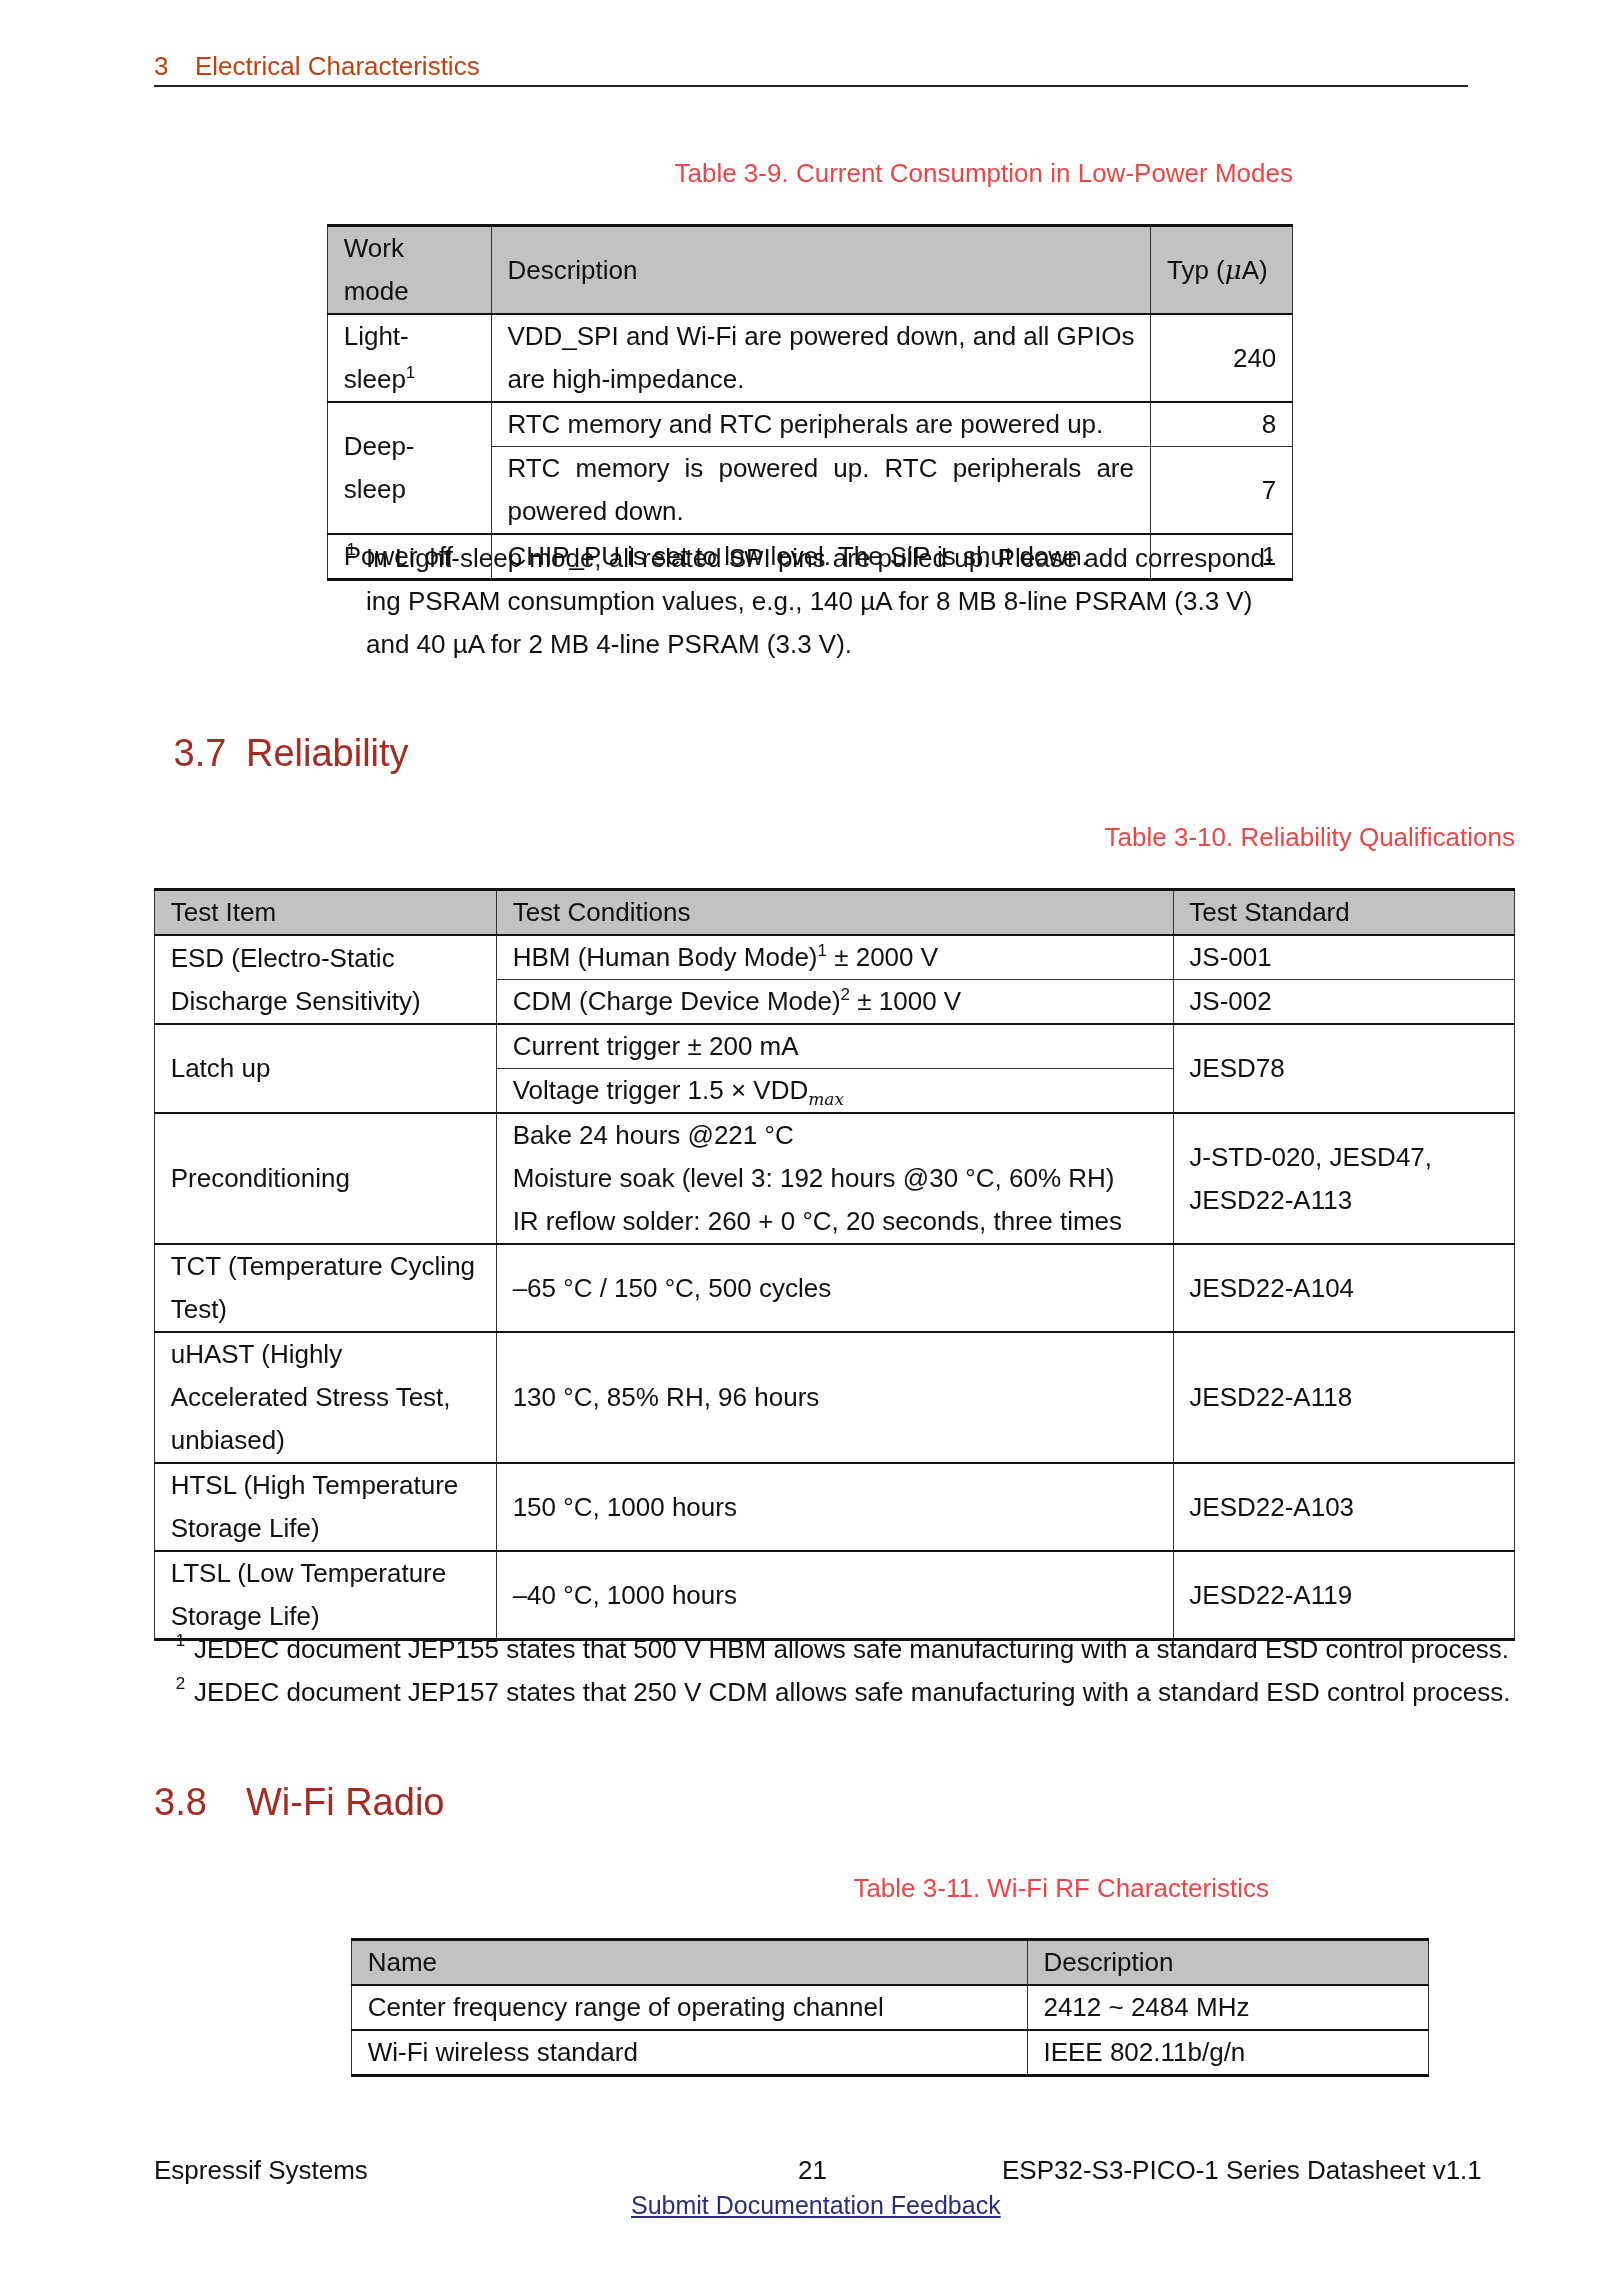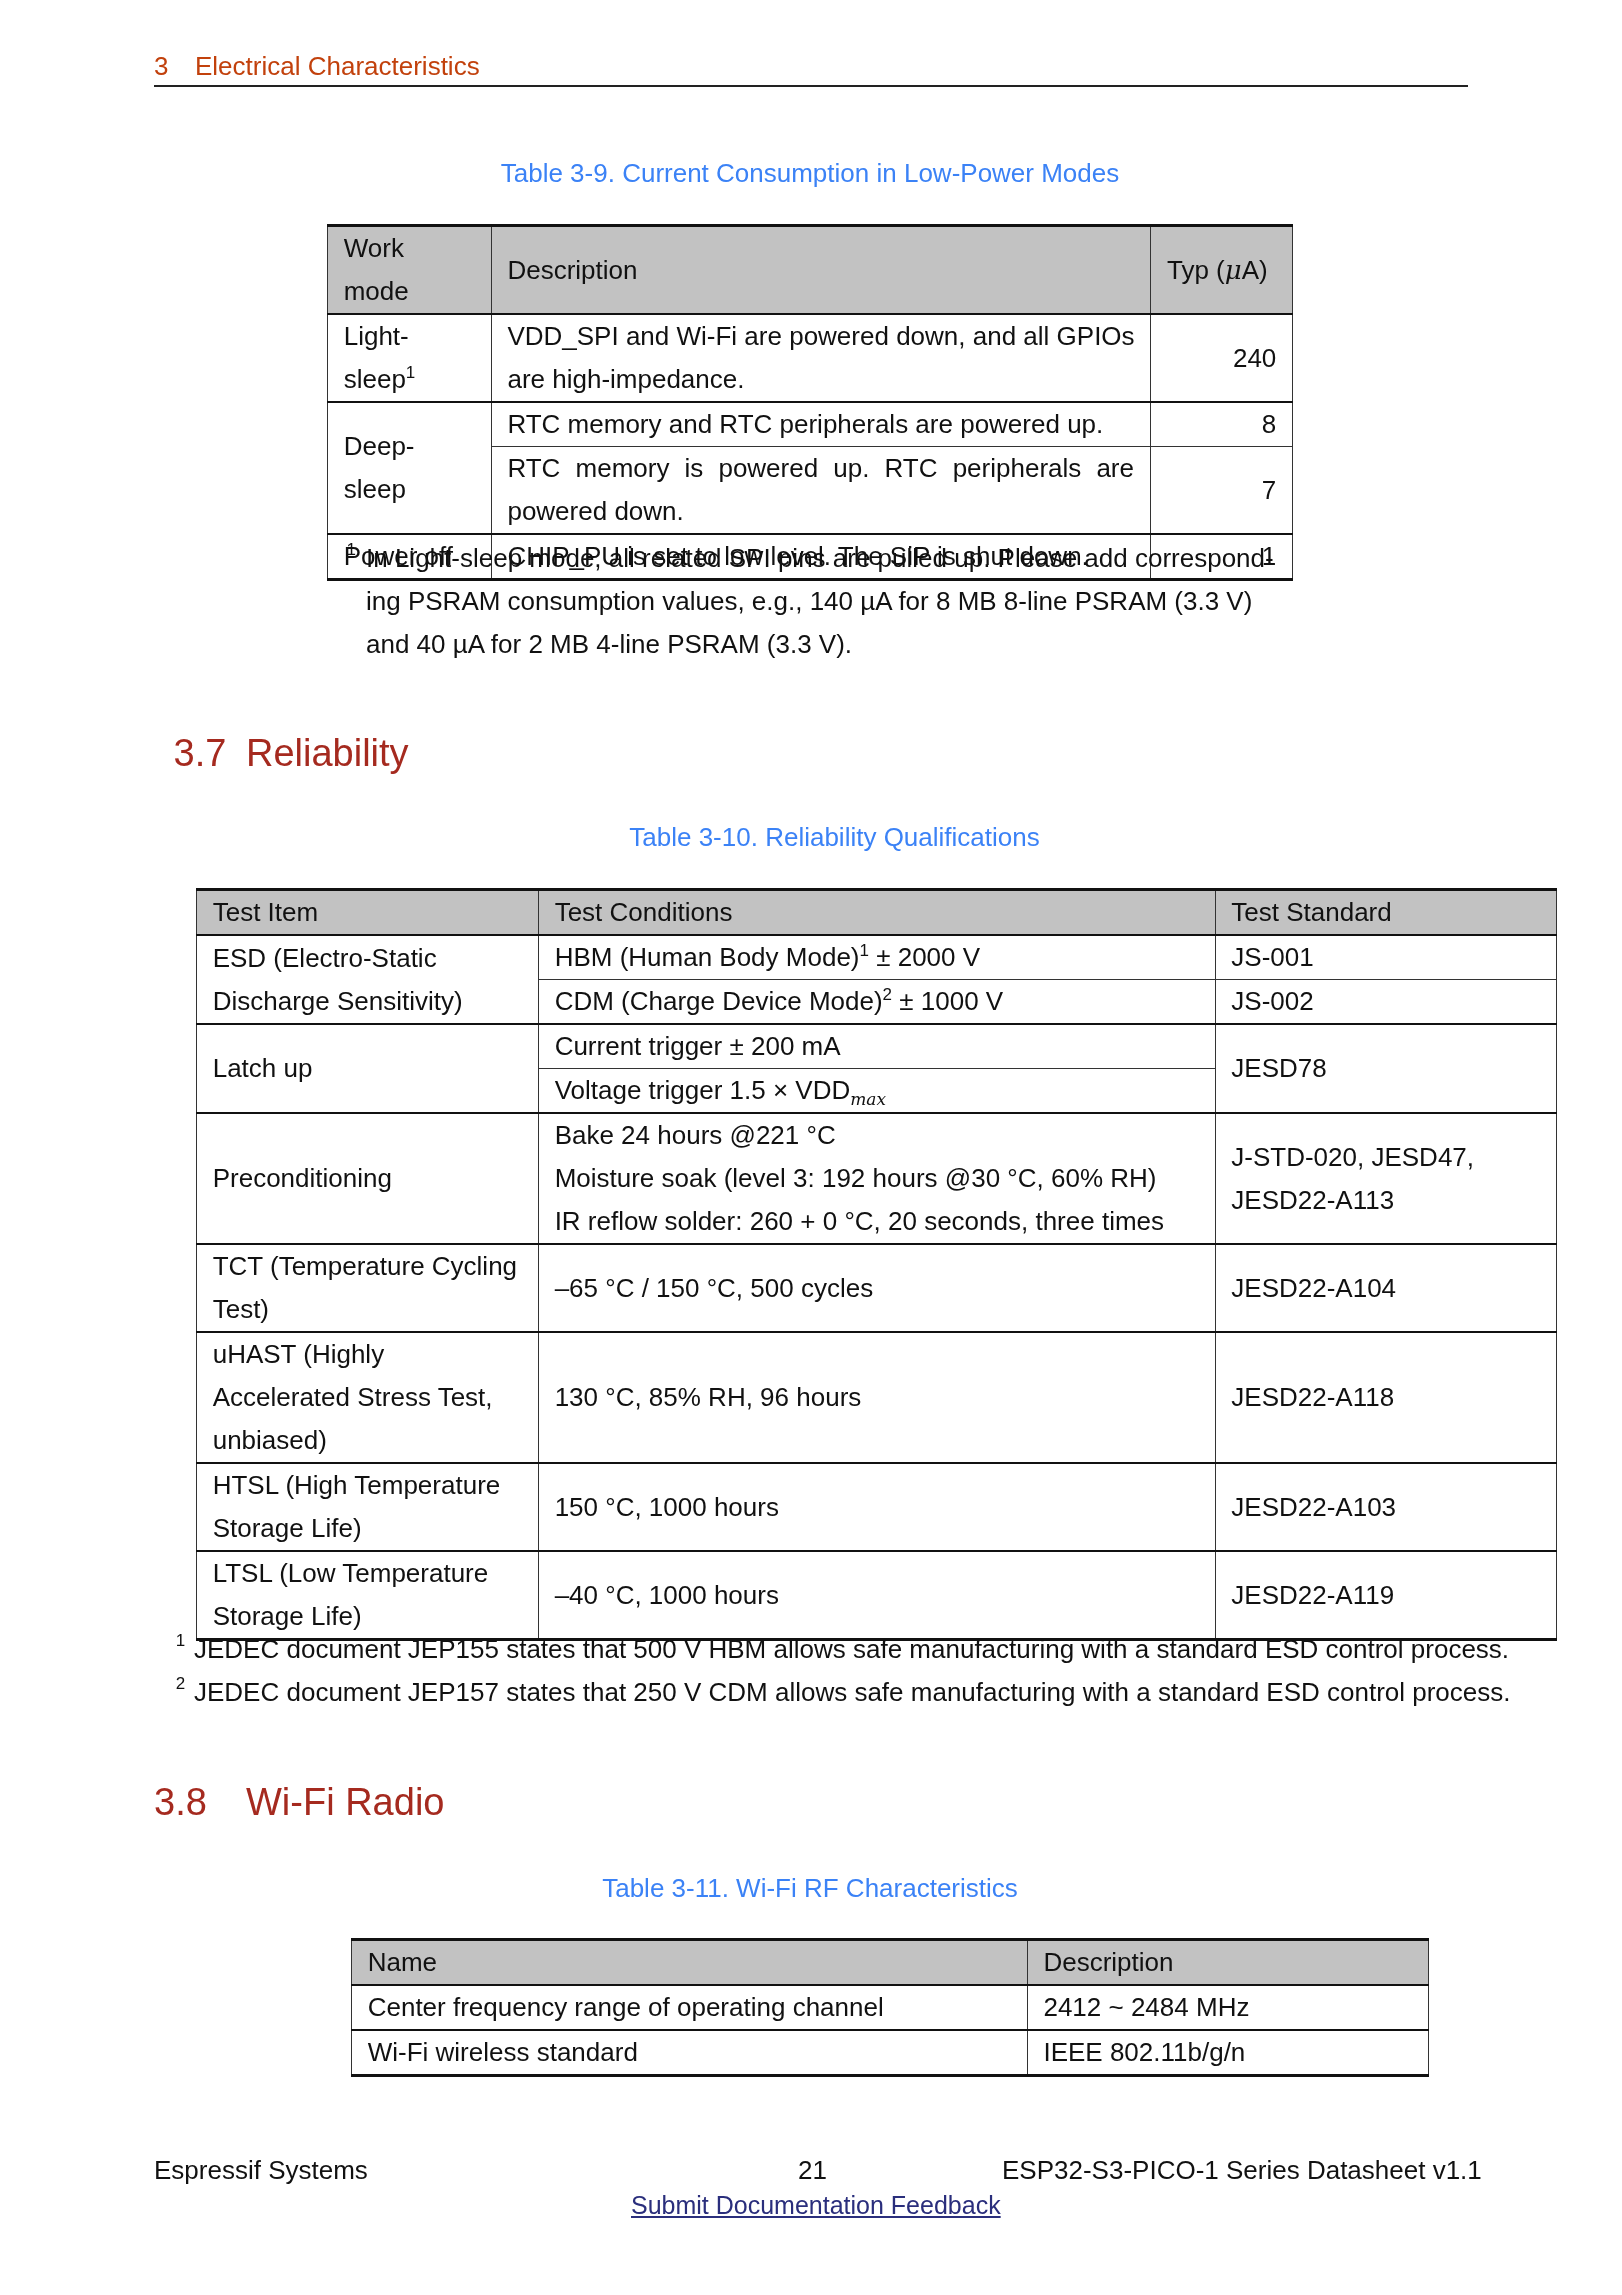--- a/index.html
+++ b/index.html
@@ -2,21 +2,21 @@
 <html style="font-size:10.5px"><head>
 <meta charset="utf-8">
 <style>
   html, body { margin:0; padding:0; background:#ffffff; }
   body { width:1623px; height:2295px; position:relative; overflow:hidden;
          font-family:"Liberation Sans", sans-serif; color:#111; }
   .abs { position:absolute; }
   .run-header { left:154px; top:51px; font-size:26px; color:#c2410c; }
   .run-header .num { display:inline-block; width:41px; }
   .header-rule { left:154px; top:85px; width:1314px; height:2px; background:#222; }
-  .caption { font-size:26px; text-align:center; color:#3b82f6; }
+  .caption { font-size:26px; text-align:right; color:#ef4444; }
   table.dt { border-collapse:collapse; font-size:26px; line-height:43px; }
   table.dt th, table.dt td { border:1.3px solid #333; padding:0 15.7px; vertical-align:middle; text-align:left; font-weight:normal; }
   table.dt th { background:#c2c2c2; height:41px; }
   table.dt tr.top th { border-top:3.3px solid #111; }
   table.dt tr.last td { border-bottom:3.3px solid #111; }
   table.dt tr.grp td { border-top:2.6px solid #111; }
   table.dt td.num { text-align:right; }
   sup { font-size:17px; line-height:0; vertical-align:super; }
   sub.m { font-family:"DejaVu Serif", serif; font-style:italic; font-size:17px; line-height:0; }
   .mu { font-family:"DejaVu Serif", serif; font-style:italic; }
@@ -84,21 +84,21 @@
   <div>In Light-sleep mode, all related SPI pins are pulled up. Please add correspond-</div>
   <div>ing PSRAM consumption values, e.g., 140 µA for 8 MB 8-line PSRAM (3.3 V)</div>
   <div>and 40 µA for 2 MB 4-line PSRAM (3.3 V).</div>
 </div>
 
 <div class="abs section" style="left:154px; top:732px;text-align:center;">
   <span class="num">3.7</span><span>Reliability</span>
 </div>
 
 <div class="abs caption" style="left:154px; top:822px; width:1361px;">Table 3-10. Reliability Qualifications</div>
-<table class="abs dt" style="left:154px; top:888px; width:1361px;margin-left:42px;">
+<table class="abs dt" style="left:154px; top:888px; width:1361px;">
   <colgroup>
       <col style="width:342px">
       <col style="width:677px">
       <col style="width:342px">
     </colgroup>
   <tbody>
       <tr class="top">
     <th>Test Item</th>
     <th>Test Conditions</th>
     <th>Test Standard</th>

